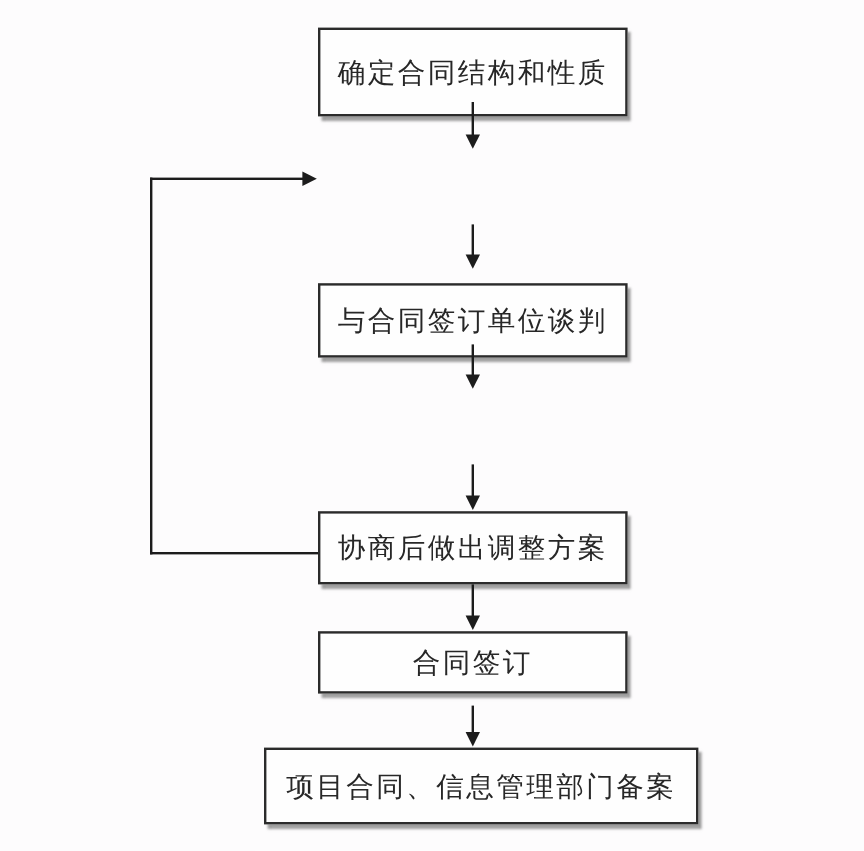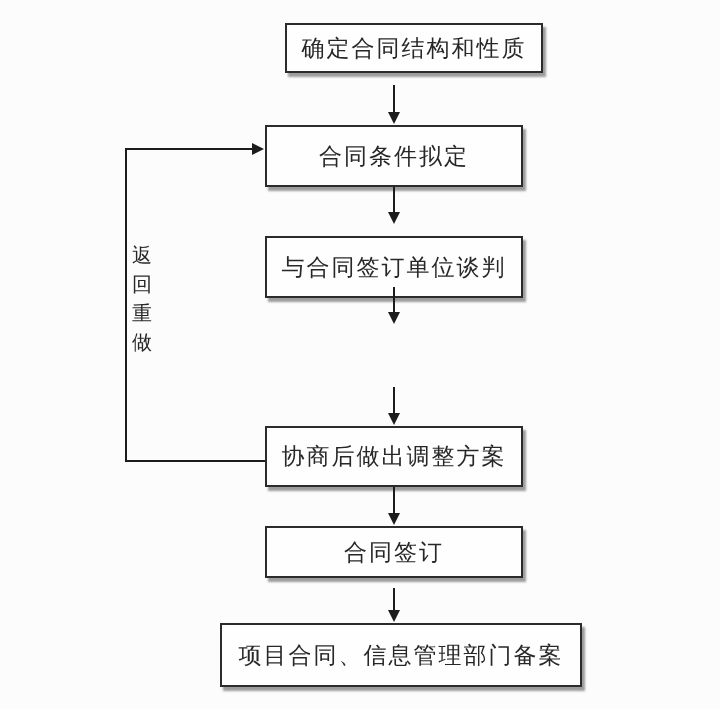--- a/index.html
+++ b/index.html
@@ -7,21 +7,21 @@
     position:relative;width:720px;height:709px;background:#fdfcfd;overflow:hidden;
     font-family:"Liberation Serif","DejaVu Serif",serif;
   }
   .node{
     position:absolute;box-sizing:border-box;
     background:#fefefe;border:2px solid #2b2b2b;
     box-shadow:3px 4px 2px rgba(105,105,105,0.65);
     display:flex;align-items:center;justify-content:center;
     font-size:23px;color:#272727;letter-spacing:2px;white-space:nowrap;
   }
-  .n1{left:265px;top:23px;width:258px;height:50px;margin-left:20px;}
+  .n1{left:265px;top:23px;width:258px;height:74px;}
   .n2{left:265px;top:125px;width:258px;height:62px;}
   .n3{left:265px;top:236px;width:258px;height:62px;}
   .n4{left:265px;top:325px;width:258px;height:62px;}
   .n5{left:265px;top:426px;width:258px;height:61px;}
   .n6{left:265px;top:526px;width:258px;height:52px;}
   .n7{left:220px;top:623px;width:362px;height:64px;}
   .vline{position:absolute;width:2px;background:#1c1c1c;}
   .hline{position:absolute;height:2px;background:#1c1c1c;}
   .arrow-down{
     position:absolute;width:0;height:0;
@@ -41,23 +41,20 @@
     word-break:break-all;text-align:center;
   }
 </style>
 </head>
 <body>
 
 <div class="stage">
 
   <div class="node n1">
     <span>确定合同结构和性质</span>
-  </div>
-  <div class="node n2">
-    <span>合同条件拟定</span>
   </div>
   <div class="node n3">
     <span>与合同签订单位谈判</span>
   </div>
   <div class="node n5">
     <span>协商后做出调整方案</span>
   </div>
   <div class="node n6">
     <span>合同签订</span>
   </div>
@@ -80,15 +77,14 @@
   <div class="vline lx" style="top:487px;height:27px;"></div>
   <div class="arrow-down cx" style="top:513px;"></div>
 
   <div class="vline lx" style="top:588px;height:23px;"></div>
   <div class="arrow-down cx" style="top:610px;"></div>
 
   <div class="hline" style="left:125px;top:460px;width:140px;"></div>
   <div class="vline" style="left:125px;top:148px;height:314px;"></div>
   <div class="hline" style="left:125px;top:148px;width:128px;"></div>
   <div class="arrow-right" style="left:252px;top:143px;"></div>
-  <div class="fb-label">返回重做</div>
 
 </div>
 
 </body></html>

